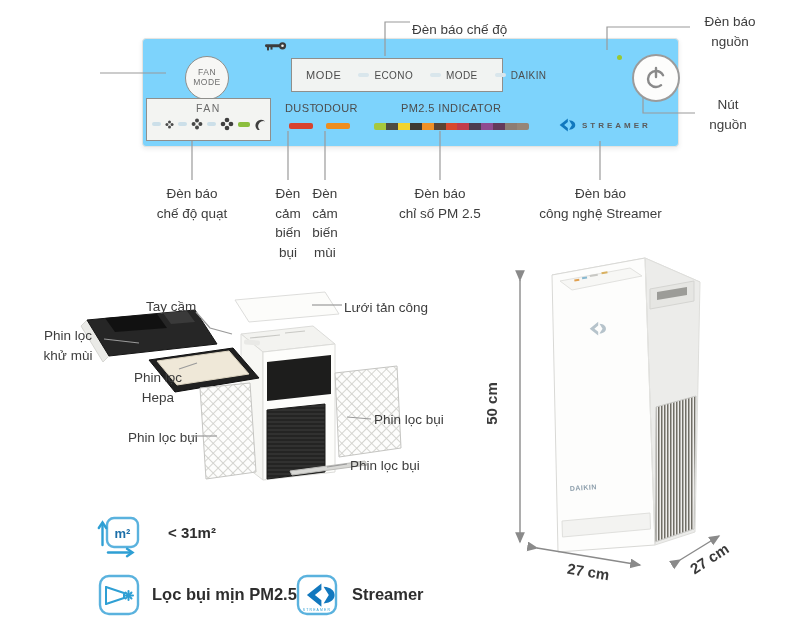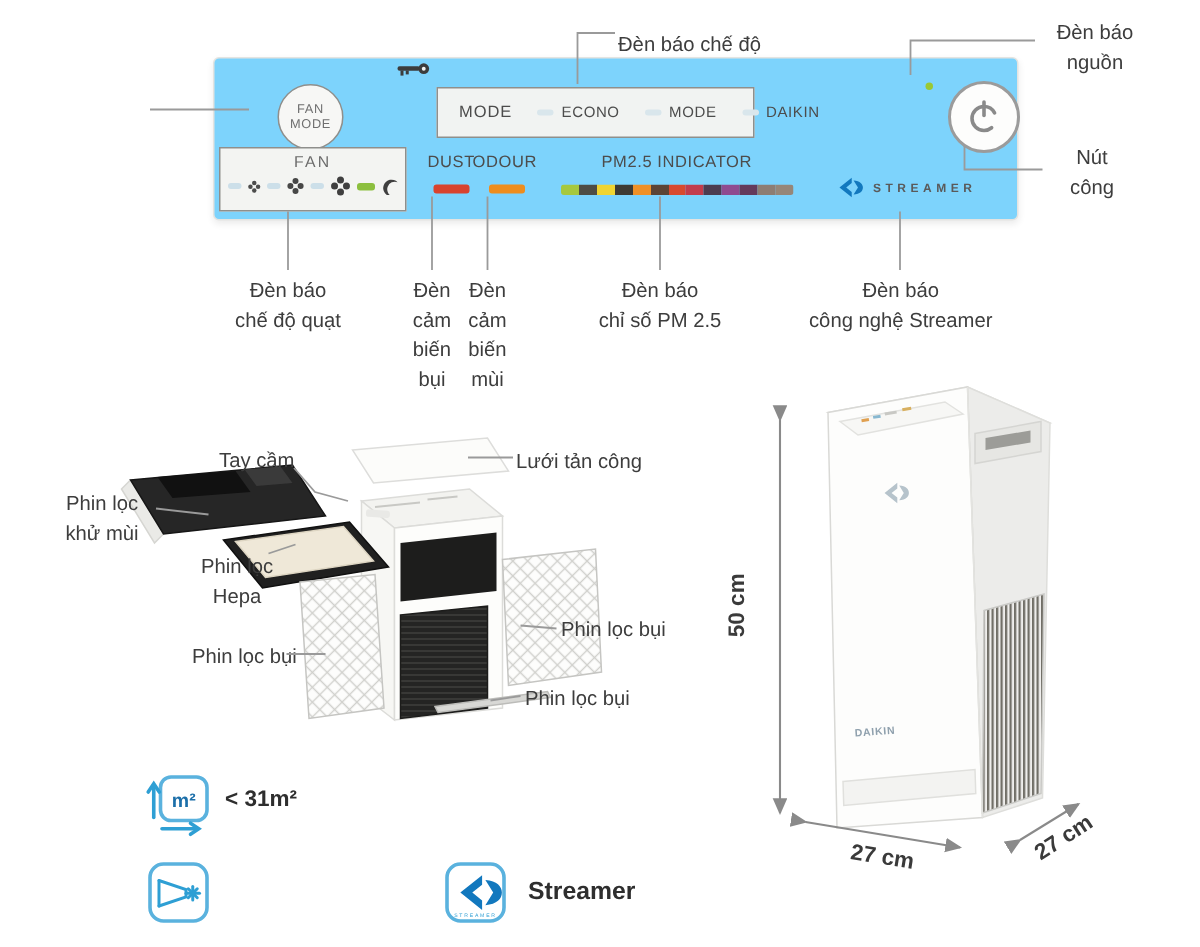--- a/index.html
+++ b/index.html
@@ -156,21 +156,21 @@
         <circle cx="12" cy="13" r="8" fill="none" stroke="#8a8a8a" stroke-width="2.4" stroke-dasharray="39 11.3" stroke-dashoffset="-7" stroke-linecap="round"></circle>
         <line x1="12" y1="2" x2="12" y2="11" stroke="#8a8a8a" stroke-width="2.4" stroke-linecap="round"></line>
       </svg>
     </div>
   </div>
 
   <div class="lbl nowrap" style="left:412px;top:20px">Đèn báo chế độ</div>
   <div class="lbl" style="left:693px;top:12px;width:74px">Đèn báo
 nguồn</div>
   <div class="lbl" style="left:698px;top:95px;width:60px">Nút
-công</div>
+nguồn</div>
 
   <div class="lbl" style="left:137px;top:184px;width:110px">Đèn báo
 chế độ quạt</div>
   <div class="lbl" style="left:268px;top:184px;width:40px">Đèn
 cảm
 biến
 bụi</div>
   <div class="lbl" style="left:305px;top:184px;width:40px">Đèn
 cảm
 biến
@@ -271,33 +271,34 @@
   <svg class="abs" style="left:96px;top:514px" width="48" height="44" viewBox="0 0 48 44">
     <rect x="11" y="4" width="31" height="29" rx="7" fill="none" stroke="#5ab2de" stroke-width="2.4"></rect>
     <g stroke="#2e9fd4" stroke-width="2.4" fill="none" stroke-linecap="round">
       <line x1="6.5" y1="11" x2="6.5" y2="31"></line>
       <path d="M2.8 14 L6.5 8.5 L10.2 14" fill="none"></path>
       <line x1="12" y1="38.5" x2="34" y2="38.5"></line>
       <path d="M31 34.8 L36.5 38.5 L31 42.2" fill="none"></path>
     </g>
     <text x="26.5" y="24" font-size="13" font-weight="bold" fill="#1c6fa9" text-anchor="middle">m²</text>
   </svg>
-  <div class="feat-text" style="left:150px;top:524px;font-size:15px">&lt; 31m²</div>
+  <div class="feat-text" style="left:168px;top:524px;font-size:15px">&lt; 31m²</div>
 
   <svg class="abs" style="left:98px;top:574px" width="42" height="42" viewBox="0 0 42 42">
     <rect x="2" y="2" width="38" height="38" rx="9" fill="none" stroke="#5ab2de" stroke-width="2.4"></rect>
     <g stroke="#2e9fd4" stroke-width="2" fill="none" stroke-linecap="round">
       <path d="M8 13 L26 19 L26 24 L8 30"></path>
       <path d="M8 13 L8 30"></path>
       <line x1="26" y1="21.5" x2="35" y2="21.5"></line>
       <line x1="30.5" y1="17" x2="30.5" y2="26"></line>
       <line x1="27.5" y1="18.5" x2="33.5" y2="24.5"></line>
       <line x1="33.5" y1="18.5" x2="27.5" y2="24.5"></line>
     </g>
   </svg>
+  <div class="feat-text" style="left:152px;top:585px;font-size:16.5px">Lọc bụi mịn PM2.5</div>
 
   <svg class="abs" style="left:296px;top:574px" width="42" height="42" viewBox="0 0 42 42">
     <rect x="2" y="2" width="38" height="38" rx="9" fill="none" stroke="#5ab2de" stroke-width="2.4"></rect>
     <g transform="translate(8,8) scale(1.45)">
       <path d="M12 1 L2 9 L12 17 L12 12.6 L7.5 9 L12 5.4 Z" fill="#1278be"></path>
       <path d="M13.5 3.2 c5.4 0.4 7.6 3 7.6 5.8 c0 2.8 -2.2 5.4 -7.6 5.8 l3.6 -5.8 Z" fill="#1278be"></path>
     </g>
     <text x="21" y="37" font-size="3.4" fill="#2e9fd4" letter-spacing="1.2" text-anchor="middle">STREAMER</text>
   </svg>
   <div class="feat-text" style="left:352px;top:585px;font-size:16.5px">Streamer</div>

